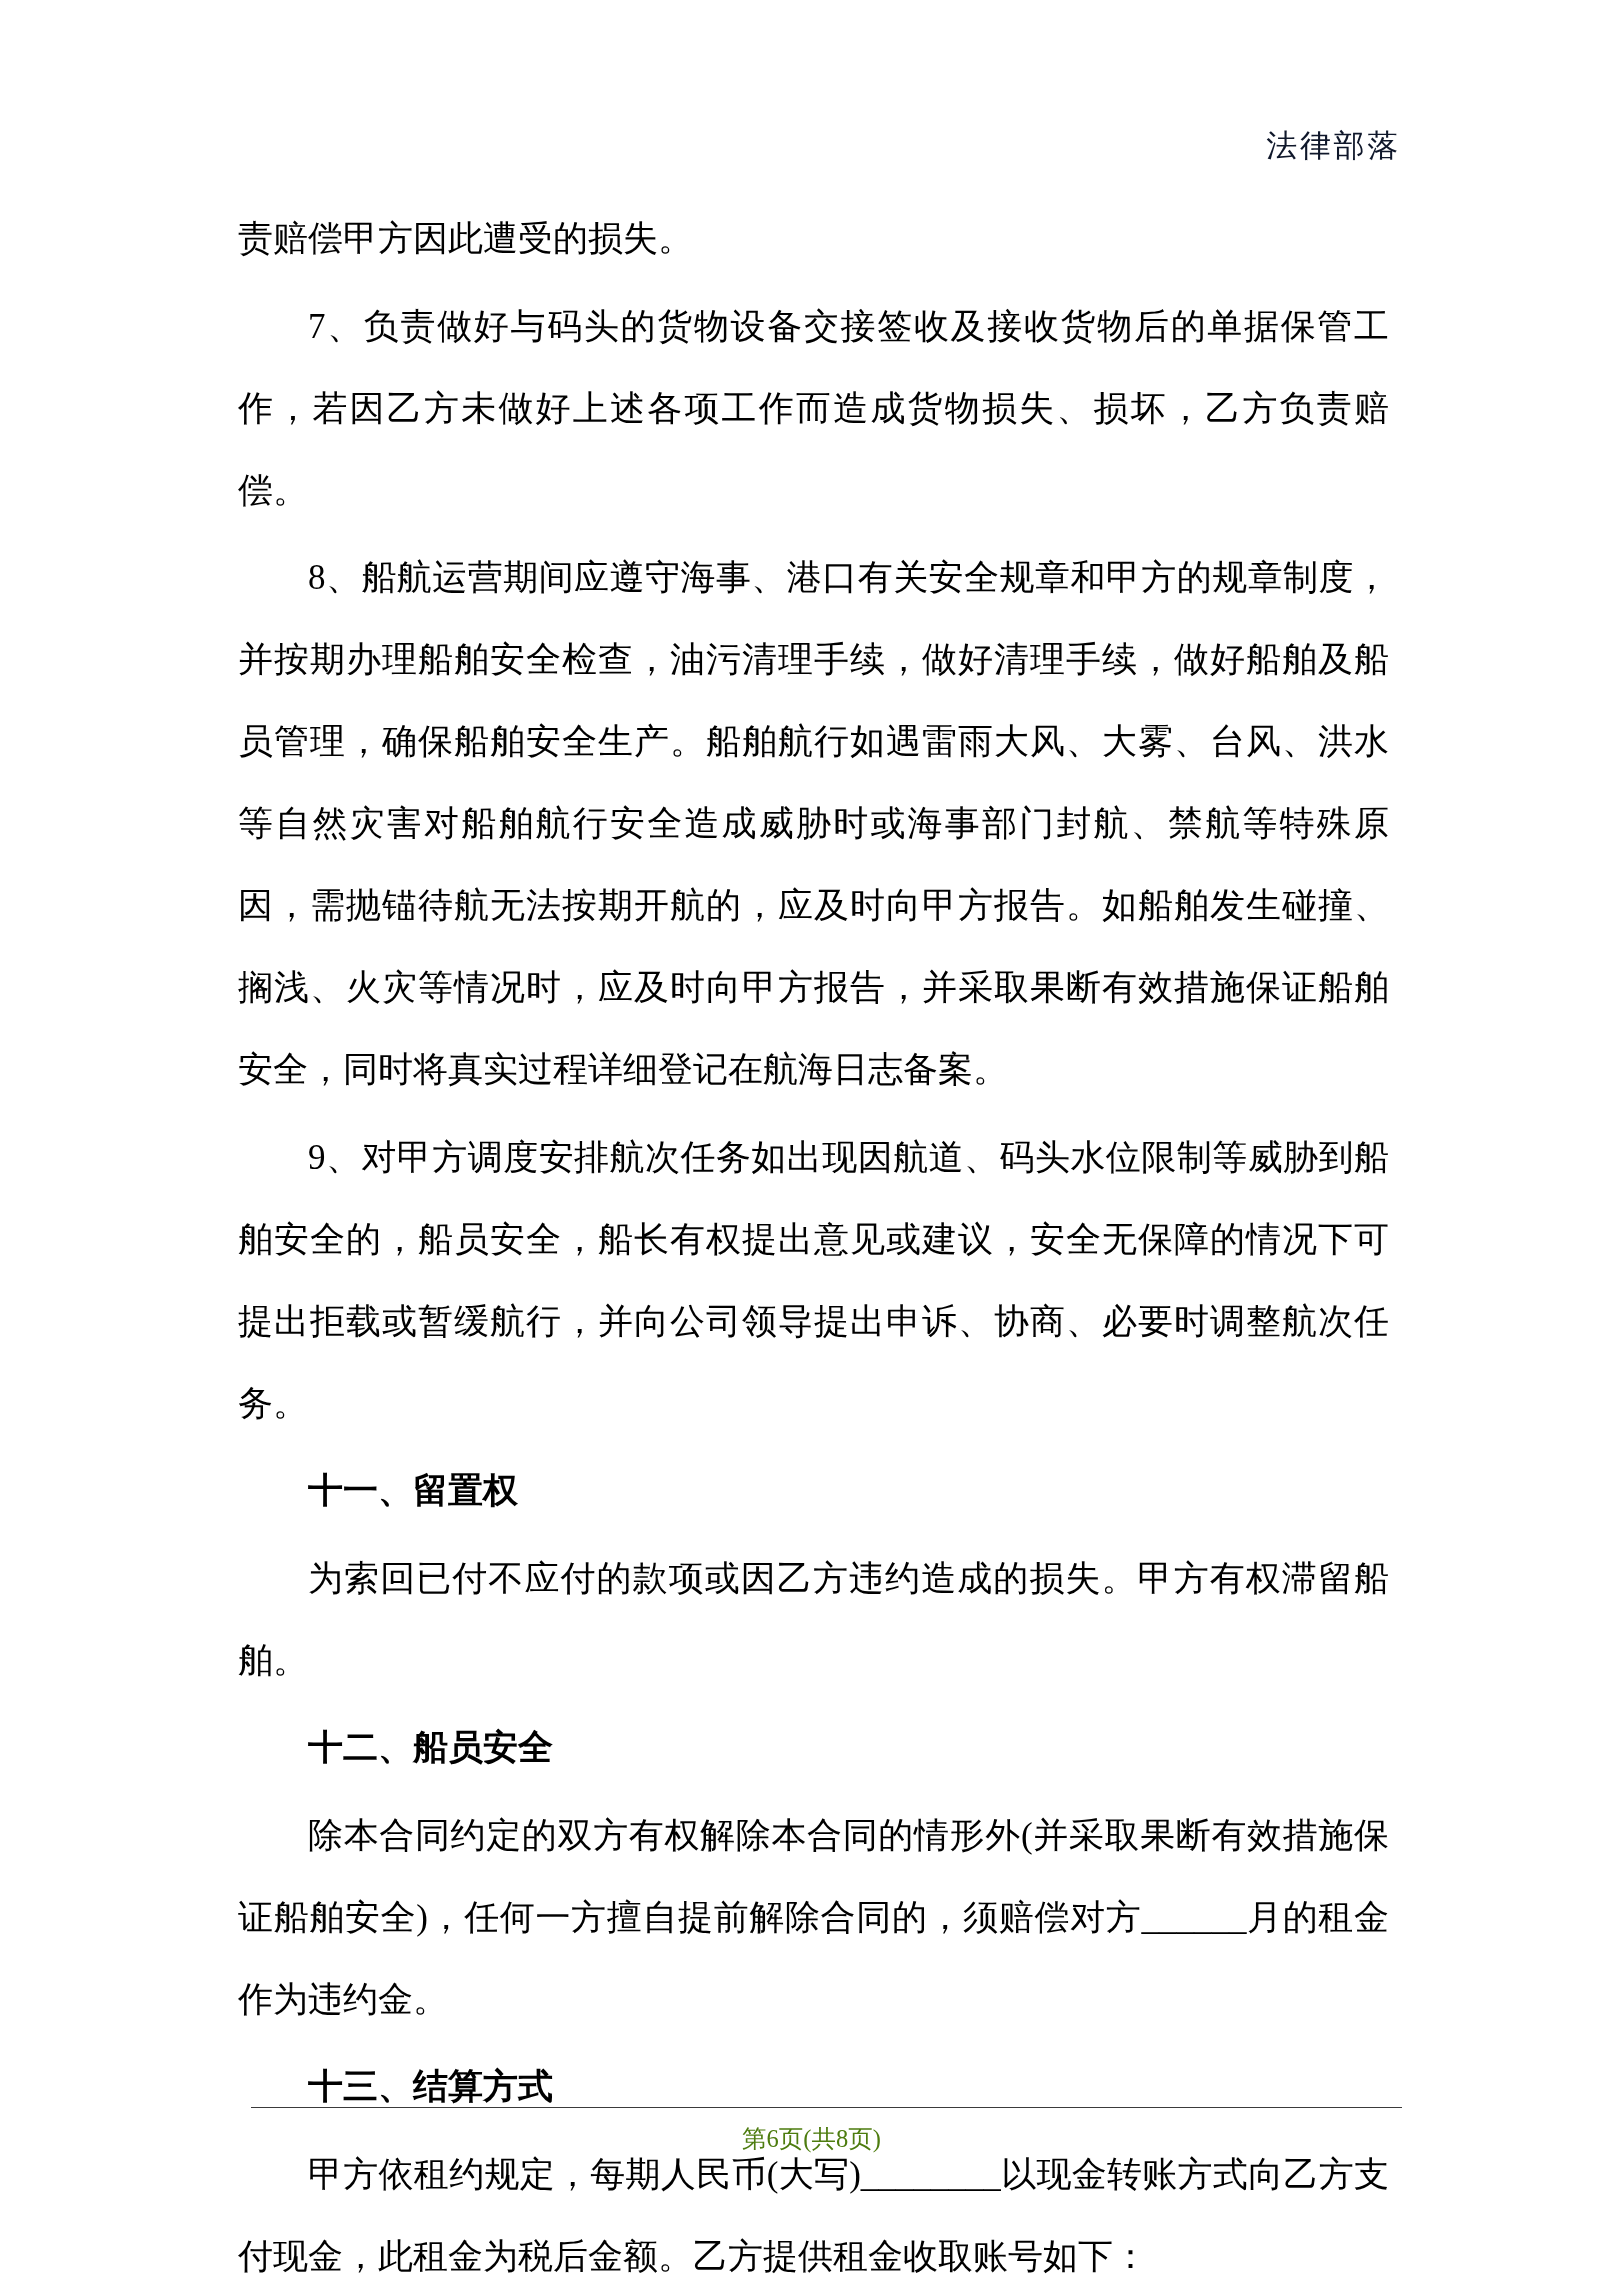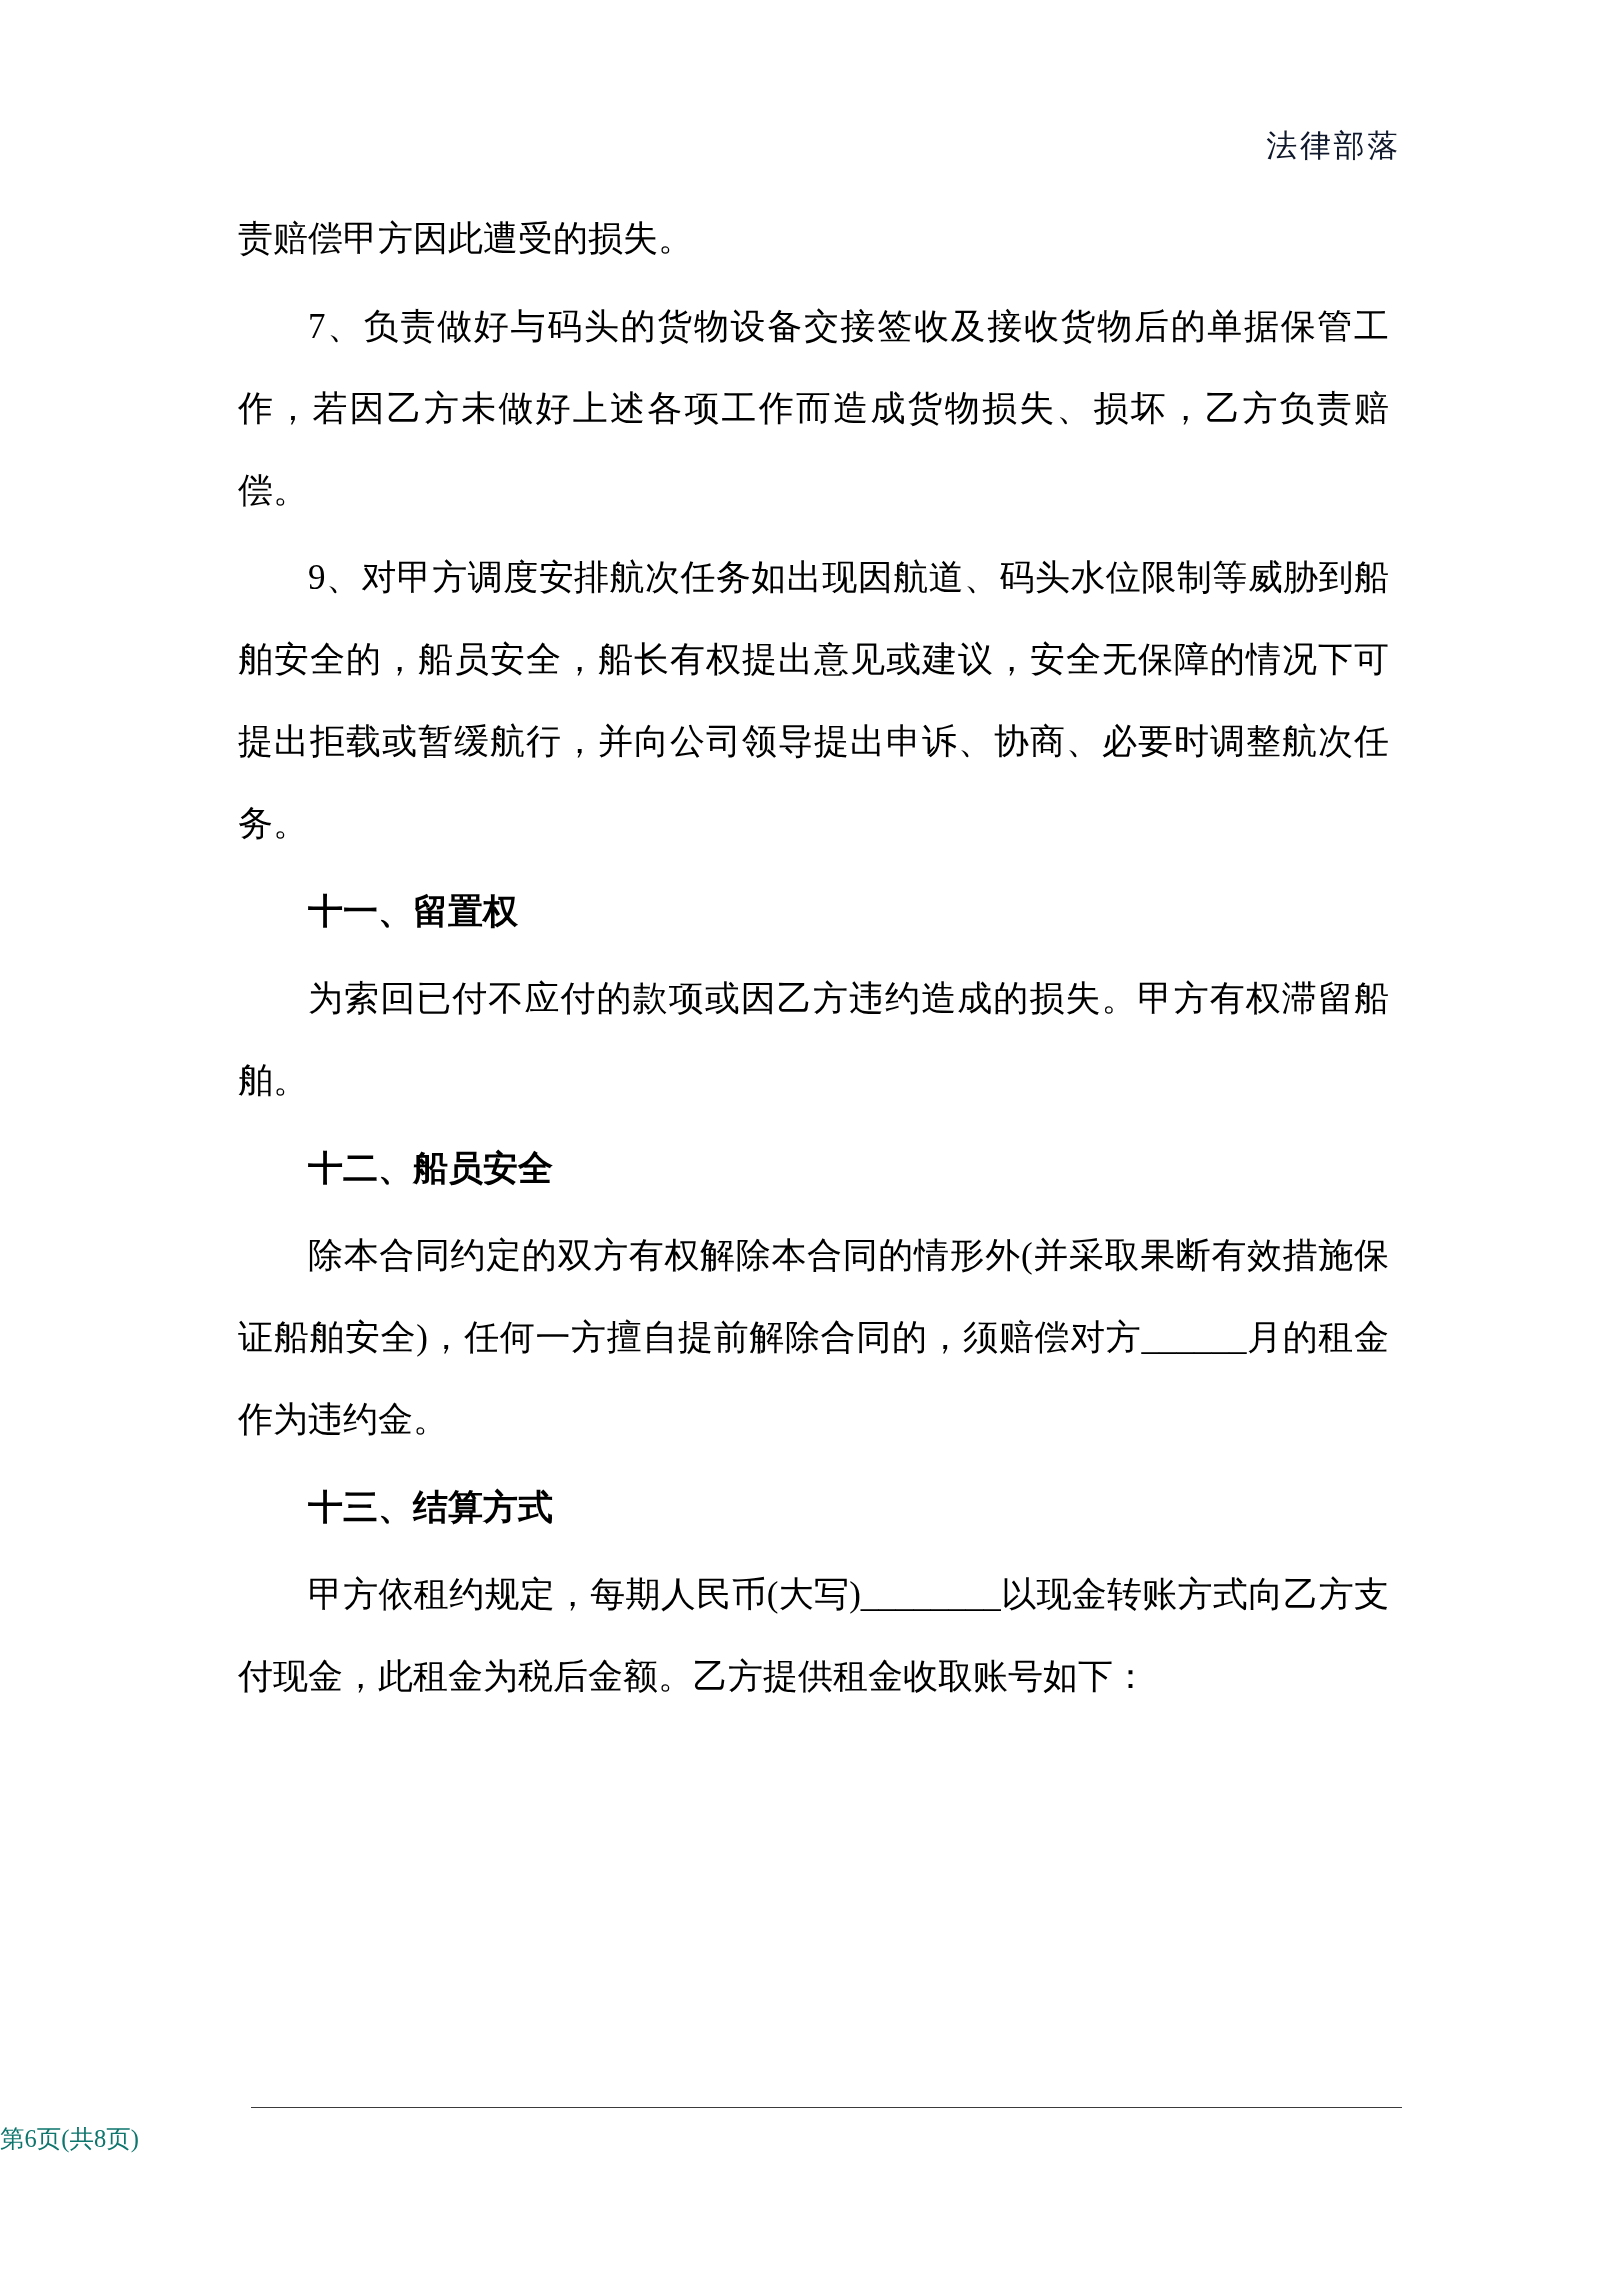--- a/index.html
+++ b/index.html
@@ -52,37 +52,38 @@
     left: 251px;
     width: 1151px;
     border-top: 1.8px solid #3a3a3a;
     height: 0;
   }
   .page-number {
     position: absolute;
     top: 2122px;
     left: 0;
     width: 100%;
-    text-align: left;
+    text-align: center;
     font-size: 24.5px;
-    color: #0f766e;
+    color: #4d7c0f;
   }
 </style>
 </head>
 <body>
 
 <div class="page">
 
   <div class="watermark">法律部落</div>
 
   <div class="content">
     <p>责赔偿甲方因此遭受的损失。</p>
 
     <p class="indent">7、负责做好与码头的货物设备交接签收及接收货物后的单据保管工作，若因乙方未做好上述各项工作而造成货物损失、损坏，乙方负责赔偿。</p>
 
+    <p class="indent">8、船航运营期间应遵守海事、港口有关安全规章和甲方的规章制度，并按期办理船舶安全检查，油污清理手续，做好清理手续，做好船舶及船员管理，确保船舶安全生产。船舶航行如遇雷雨大风、大雾、台风、洪水等自然灾害对船舶航行安全造成威胁时或海事部门封航、禁航等特殊原因，需抛锚待航无法按期开航的，应及时向甲方报告。如船舶发生碰撞、搁浅、火灾等情况时，应及时向甲方报告，并采取果断有效措施保证船舶安全，同时将真实过程详细登记在航海日志备案。</p>
 
     <p class="indent">9、对甲方调度安排航次任务如出现因航道、码头水位限制等威胁到船舶安全的，船员安全，船长有权提出意见或建议，安全无保障的情况下可提出拒载或暂缓航行，并向公司领导提出申诉、协商、必要时调整航次任务。</p>
 
     <p class="heading">十一、留置权</p>
 
     <p class="indent">为索回已付不应付的款项或因乙方违约造成的损失。甲方有权滞留船舶。</p>
 
     <p class="heading">十二、船员安全</p>
 
     <p class="indent">除本合同约定的双方有权解除本合同的情形外(并采取果断有效措施保证船舶安全)，任何一方擅自提前解除合同的，须赔偿对方______月的租金作为违约金。</p>

